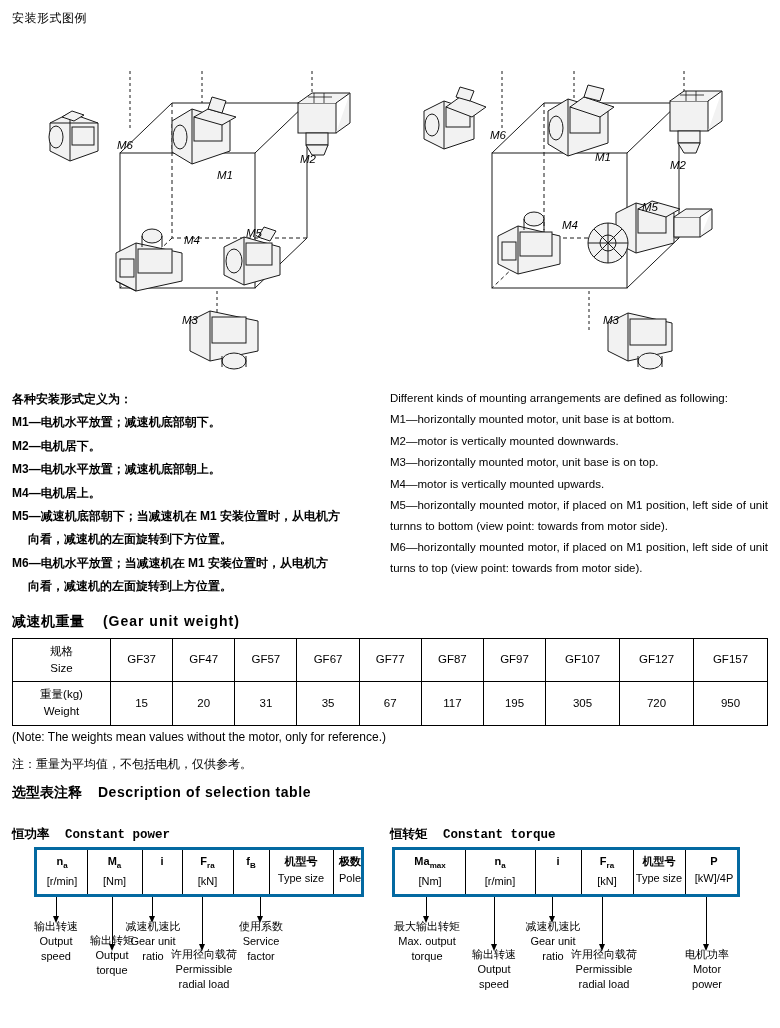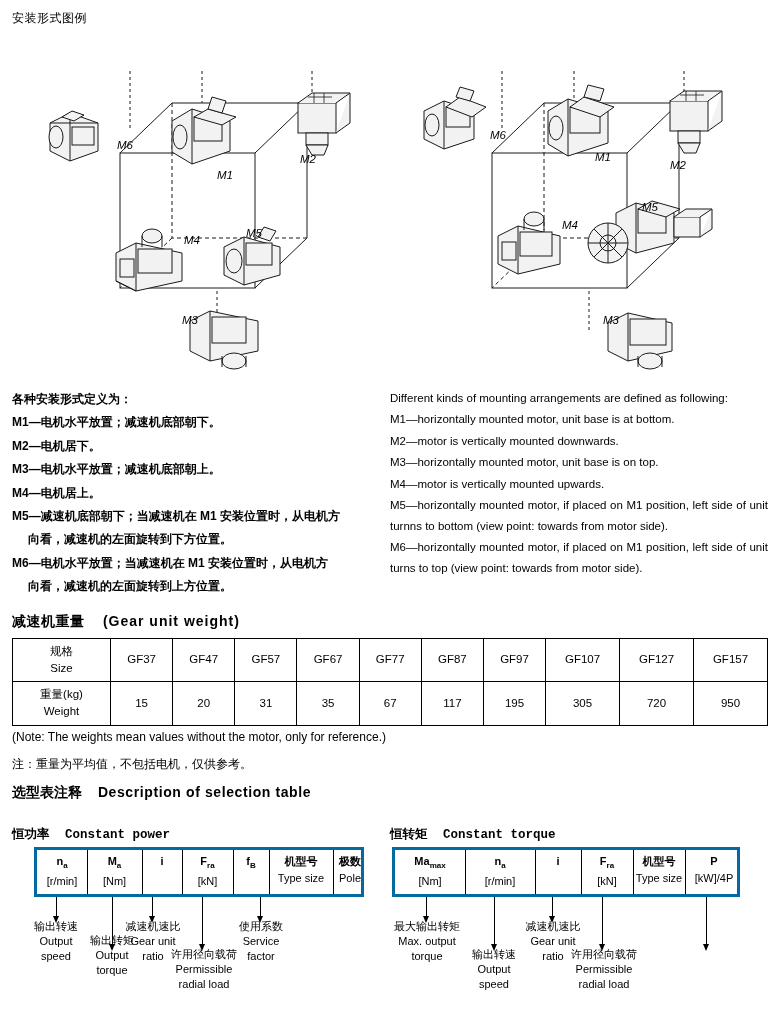--- a/index.html
+++ b/index.html
@@ -450,17 +450,21 @@
           <span class="en">Output<br>speed</span>
         </div>
         <div class="alabel" style="left:120px; top:22px; width:86px;">
           <span class="cn">减速机速比</span>
           <span class="en">Gear unit<br>ratio</span>
         </div>
         <div class="alabel" style="left:170px; top:50px; width:88px;">
           <span class="cn">许用径向载荷</span>
           <span class="en">Permissible<br>radial load</span>
         </div>
+        <div class="alabel" style="left:278px; top:50px; width:78px;">
+          <span class="cn">电机功率</span>
+          <span class="en">Motor<br>power</span>
+        </div>
       </div>
     </div>
   </div>
 
 </div>
 
 </body></html>

